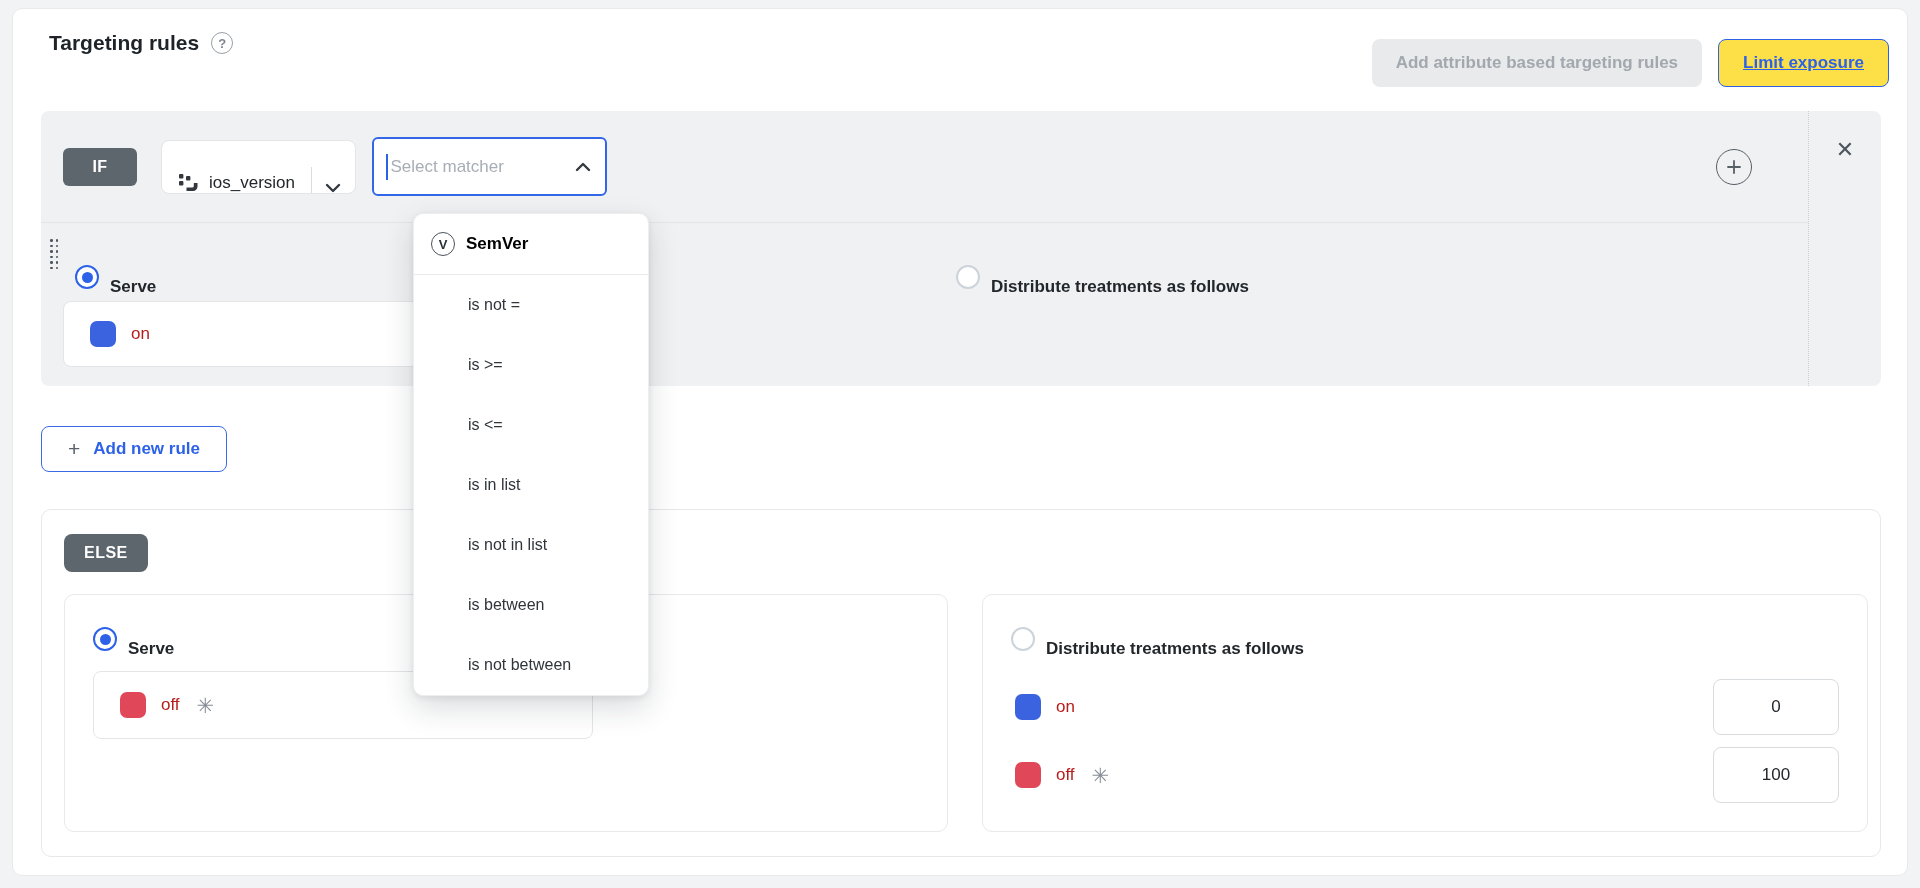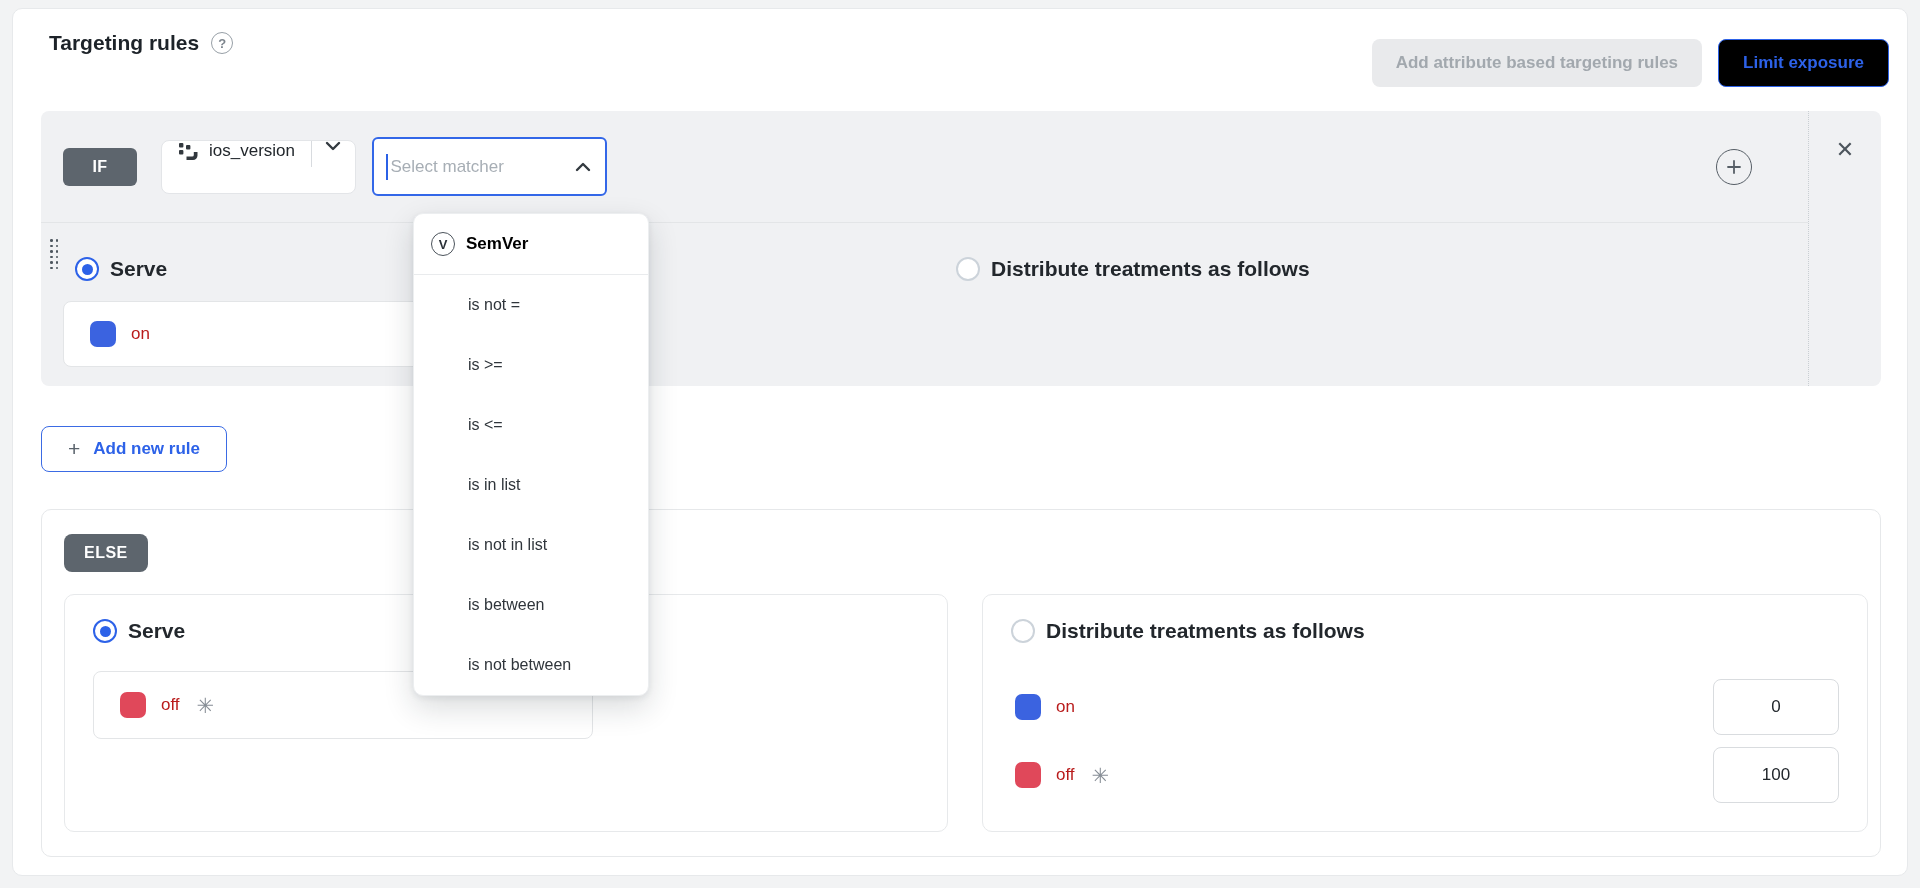--- a/index.html
+++ b/index.html
@@ -22,21 +22,21 @@
   
   .page-title-row { position:absolute; left:36px; top:22px; display:flex; align-items:center; gap:12px; }
   .page-title { font-size:21px; font-weight:700; color:#1d2329; }
   .help-icon {
     width:22px; height:22px; border:1.7px solid #98a0a7; border-radius:50%;
     color:#7d858d; font-size:13px; font-weight:700; display:flex; align-items:center; justify-content:center;
   }
   .hdr-buttons { position:absolute; top:30px; right:18px; display:flex; gap:16px; }
   .btn { height:48px; border-radius:8px; font-size:17px; display:flex; align-items:center; padding:0 24px; }
   .btn-disabled { background:#e9eaec; color:#a2a8ae; font-weight:600; border:none; }
-  .btn-outline { background:#000000; border:1.7px solid #2d62e8; color:#2d62e8; font-weight:700; }
+  .btn-outline { background:#fde047; border:1.7px solid #2d62e8; color:#2d62e8; font-weight:700;text-decoration:underline; }
 
   
   .if-rule {
     position:absolute; left:28px; top:102px; width:1840px; height:275px;
     background:#f0f1f3; border-radius:8px;
   }
   .if-right-col {
     position:absolute; right:0; top:0; bottom:0; width:73px;
     border-left:1px dotted #c9ced3; display:flex; justify-content:center;
   }
@@ -49,21 +49,21 @@
     border-bottom:1px solid #e3e5e7;
     display:flex; align-items:center; padding-left:22px;
   }
   .kw-badge {
     background:#5d656d; color:#fff; font-weight:700; font-size:16px;
     border-radius:6px; height:38px; min-width:74px; padding:18px 20px;
     display:flex; align-items:center; justify-content:center; letter-spacing:.5px;
   }
   .attr-select {
     margin-left:24px; height:54px; background:#fff; border:1px solid #e3e5e8; border-radius:8px;
-    display:flex; align-items:flex-start; padding:0 14px 0 16px;
+    display:flex; align-items:flex-end; padding:0 14px 0 16px;
   }
   .attr-select .label { font-size:17px; color:#22272c; margin-left:10px; }
   .v-sep { width:1px; height:26px; background:#d8dbdf; margin:0 13px 0 16px; }
   .matcher-combo {
     margin-left:16px; width:235px; height:59px; background:#fff;
     border:2px solid #3367e8; border-radius:6px;
     display:flex; align-items:center; padding:0 14px 0 12px;
   }
   .caret-line { width:1.5px; height:26px; background:#2b61e6; }
   .placeholder { color:#a7aeb5; font-size:17px; margin-left:3px; white-space:nowrap; }
@@ -74,21 +74,21 @@
   }
   .plus-circle svg { display:block; }
 
   .drag-handle {
     position:absolute; left:9px; top:128px;
     display:grid; grid-template-columns:repeat(2, 3px); grid-auto-rows:3px; gap:2.5px;
   }
   .drag-handle i { width:2.6px; height:2.6px; border-radius:50%; background:#4d565e; }
 
   .option { display:flex; align-items:center; gap:11px; }
-  .option .opt-label { font-size:21px; font-weight:700; color:#22272c; white-space:nowrap; }
+  .option .opt-label { font-size:17px; font-weight:700; color:#22272c; white-space:nowrap;margin-top:20px; }
   .radio { width:24px; height:24px; border-radius:50%; background:#fff; flex:0 0 auto; }
   .radio.checked { border:2px solid #2d62e8; display:flex; align-items:center; justify-content:center; }
   .radio.checked::after { content:""; width:11px; height:11px; border-radius:50%; background:#2d62e8; }
   .radio.unchecked { border:2px solid #ccd3da; }
 
   .if-serve-option { position:absolute; left:34px; top:146px; }
   .if-distribute-option { position:absolute; left:915px; top:146px; }
 
   .treatment-box {
     position:absolute; background:#fff; border:1px solid #e3e5e7; border-radius:8px;

